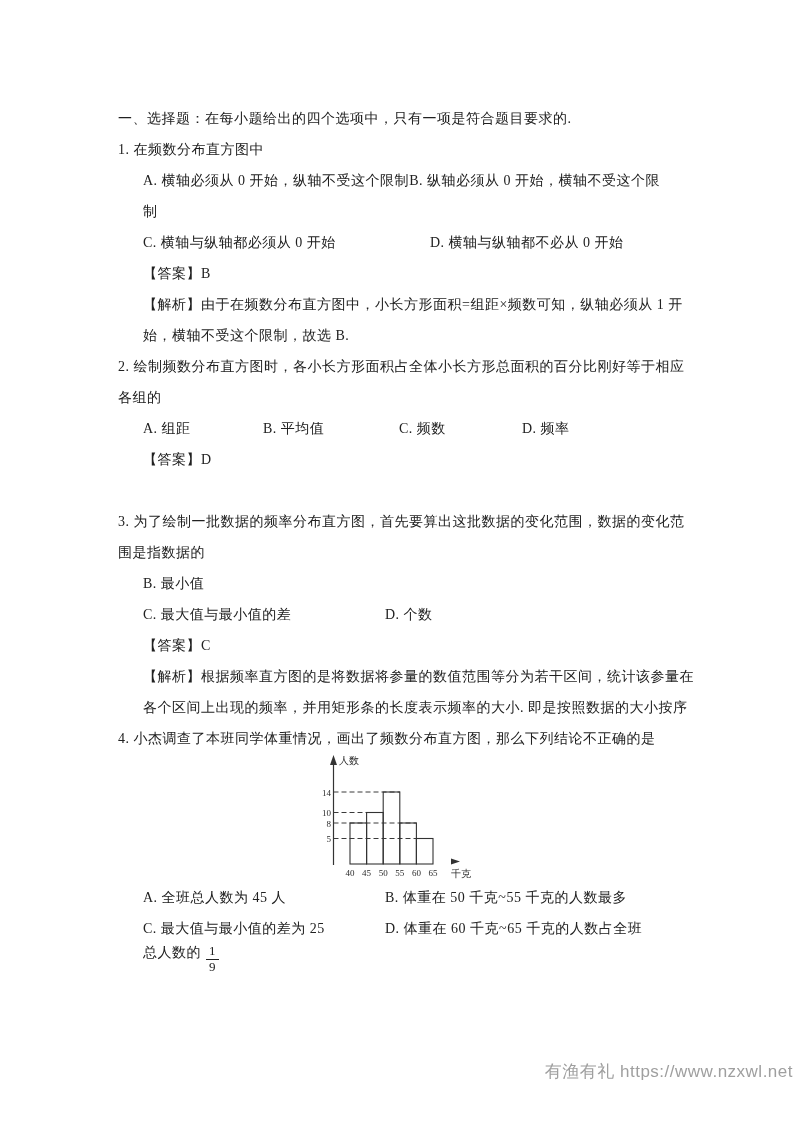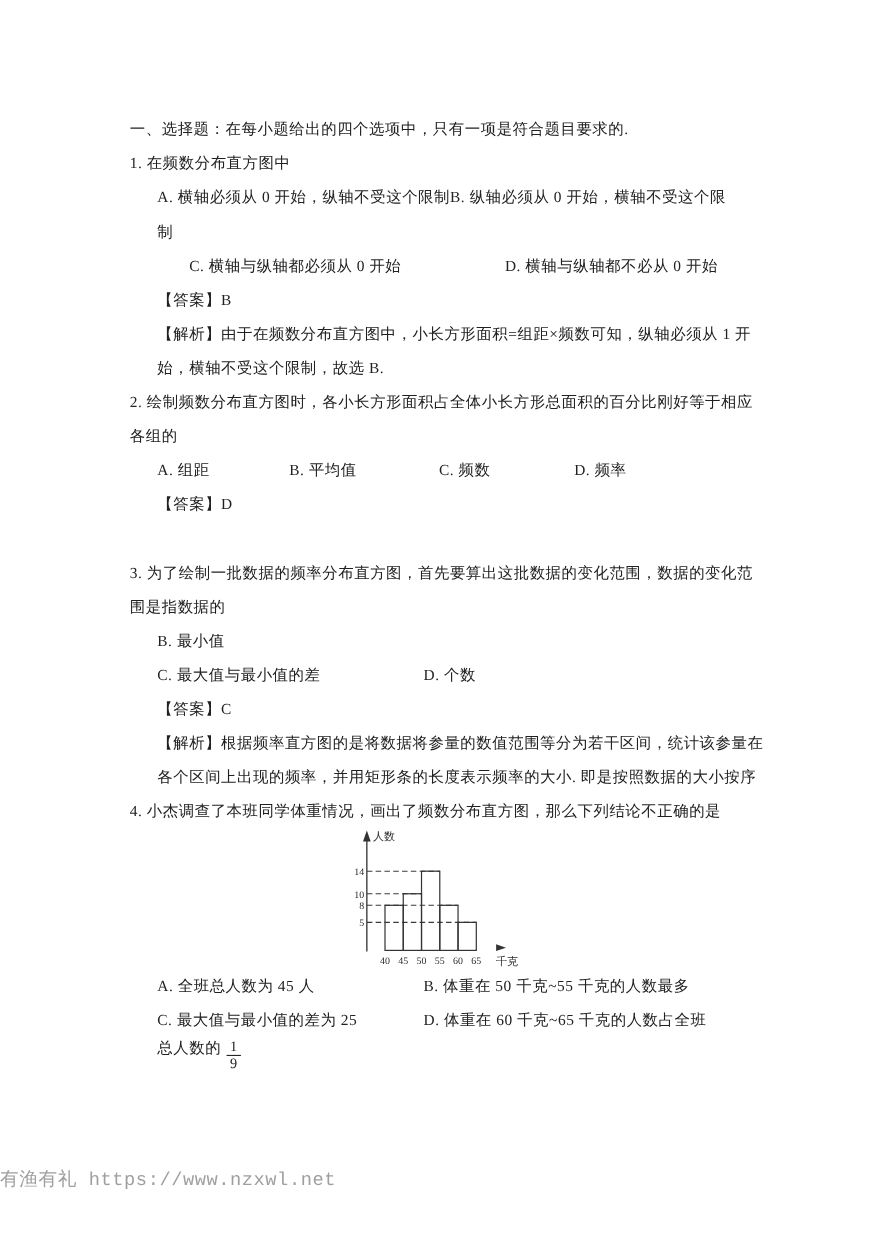--- a/index.html
+++ b/index.html
@@ -6,35 +6,35 @@
   .page{
     position:relative;width:793px;height:1122px;background:#ffffff;overflow:hidden;
     font-family:"Liberation Serif","DejaVu Serif",serif;
     font-size:14px;color:#212121;letter-spacing:0.5px;border-radius:11px;
   }
   .content{position:absolute;left:118px;top:103px;width:562px;}
   .ln{height:31px;line-height:31px;white-space:nowrap;}
   .ind{padding-left:25px;}
   .row{display:flex;}
   .w242{flex:0 0 242px;font-family:Liberation Serif, serif;}
-  .w287{flex:0 0 287px;margin-left:29px;}
+  .w287{flex:0 0 287px;}
   .w120{flex:0 0 120px;}
   .w122{flex:0 0 122px;}
   .w123{flex:0 0 123px;margin-left:14px;}
   .spacer{height:31px;}
   .chartwrap{height:128px;padding-left:197px;}
   .chartwrap svg{display:block;}
   .chartwrap text{font-family:"Liberation Serif","DejaVu Serif",serif;fill:#2b2b2b;letter-spacing:0;}
   .fracrow{height:44px;display:flex;align-items:flex-start;padding-left:25px;}
   .frac{display:inline-block;text-align:center;margin-left:5px;font-size:13px;line-height:1.15;color:#212121;}
   .frac .num{display:block;border-bottom:1px solid #222;padding:0 3px;}
   .frac .den{display:block;}
   .footer{
-    position:absolute;left:0;top:1060px;width:100%;text-align:left;
-    font-family:Liberation Mono, monospace;
+    position:absolute;left:0;top:1060px;width:100%;text-align:right;
+    font-family:Liberation Sans, sans-serif;
     font-size:17px;color:#9f9f9f;letter-spacing:0.5px;
   }
 </style>
 </head>
 <body>
 
 <div class="page">
   <div class="content">
 
     <div class="ln">一、选择题：在每小题给出的四个选项中，只有一项是符合题目要求的.</div>

